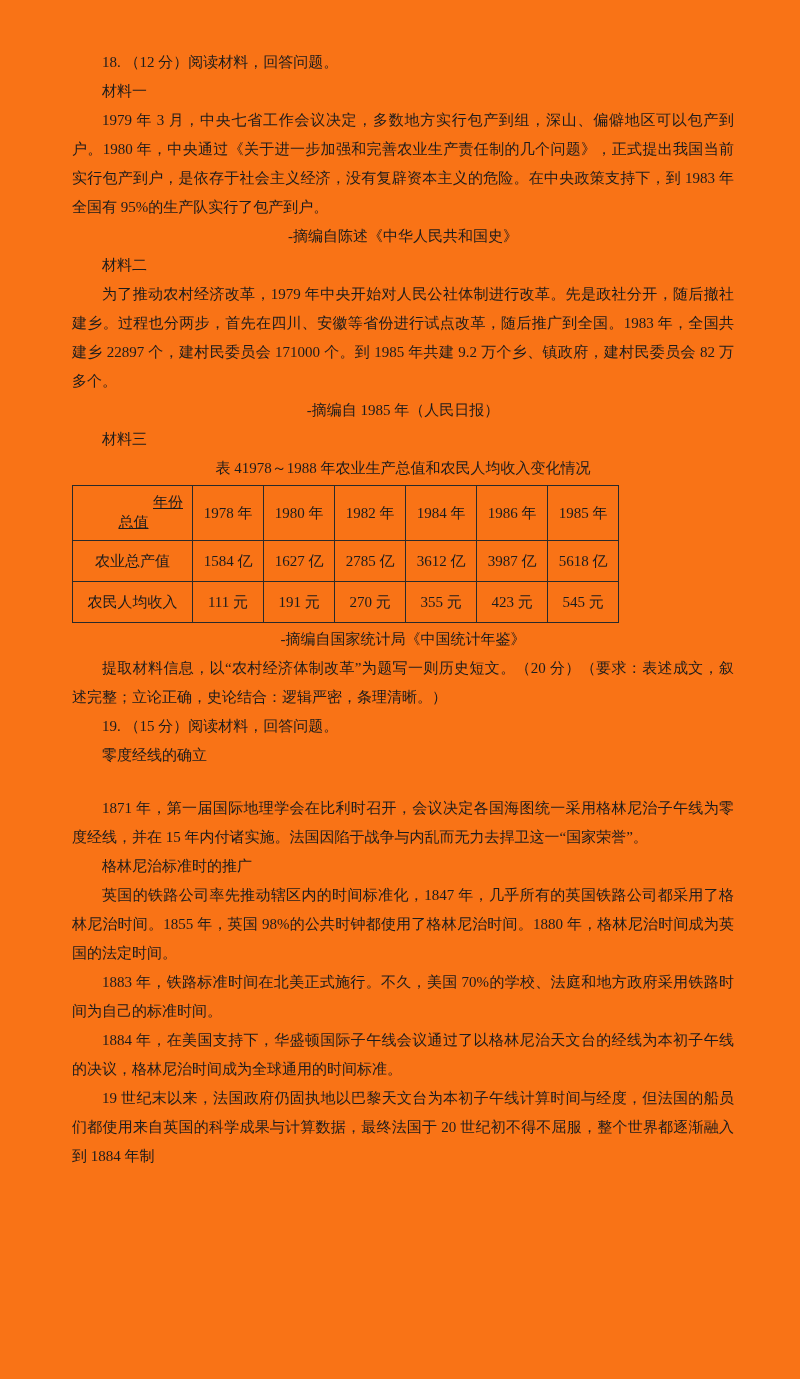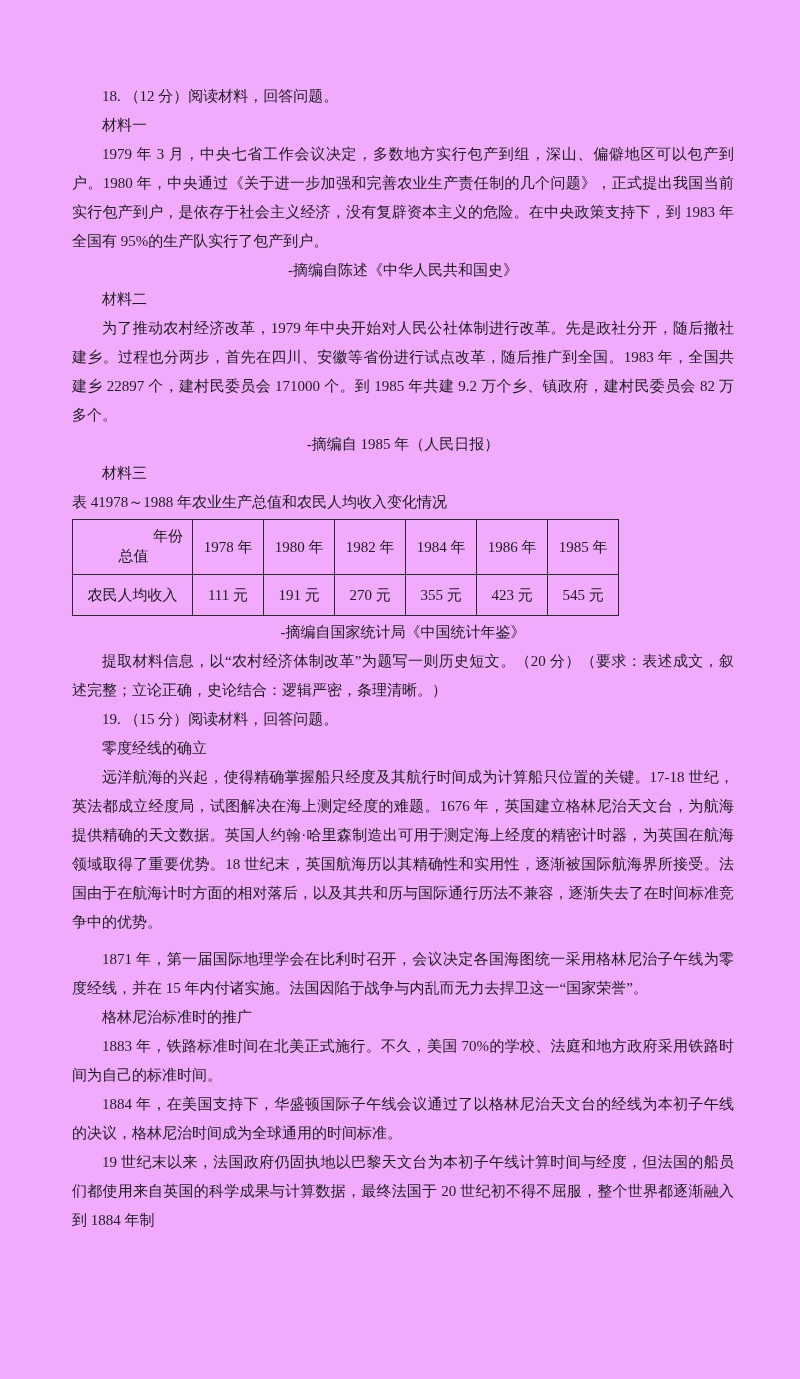--- a/index.html
+++ b/index.html
@@ -12,60 +12,62 @@
     height: 1379px;
     overflow: hidden;
     box-sizing: border-box;
     font-family: "Liberation Serif", "DejaVu Serif", serif;
     color: #1c1c1c;
   }
   .page {
     box-sizing: border-box;
     width: 800px;
     height: 1379px;
-    padding: 82px 66px 30px 72px;
-    background: #f0abfc;
+    padding: 48px 66px 30px 72px;
+    background: #f97316;
   }
   p {
     margin: 0;
     font-size: 15px;
     line-height: 29px;
     text-align: justify;
     text-justify: inter-ideograph;
     word-break: break-all;
   }
   .indent { text-indent: 2em; }
   .src {
     text-align: center;
     text-indent: 0;
   }
   .center {
+    text-align: center;
     text-indent: 0;
   }
-  .gap-top { margin-top: 8px; }
+  .gap-top { margin-top: 24px; }
   table.data-table {
     border-collapse: collapse;
     width: 546px;
     margin: 2px 0 2px 0;
     table-layout: fixed;
   }
   table.data-table, table.data-table td {
     border: 1.5px solid #2a2a2a;
   }
   table.data-table td {
     font-size: 15px;
     text-align: center;
     vertical-align: middle;
     padding: 2px 3px;
     height: 36px;
     line-height: 20px;
   }
   td.corner {
     height: 60px;
     padding: 0;
+    text-decoration: underline;
   }
   .corner-inner {
     display: flex;
     flex-direction: column;
     justify-content: space-between;
     height: 100%;
     box-sizing: border-box;
     padding: 4px 6px 6px 8px;
   }
   .corner-top { text-align: right; }
@@ -110,39 +112,48 @@
           </div>
         </td>
         <td>1978 年</td>
         <td>1980 年</td>
         <td>1982 年</td>
         <td>1984 年</td>
         <td>1986 年</td>
         <td>1985 年</td>
       </tr>
       <tr>
+        <td>农业总产值</td>
+        <td>1584 亿</td>
+        <td>1627 亿</td>
+        <td>2785 亿</td>
+        <td>3612 亿</td>
+        <td>3987 亿</td>
+        <td>5618 亿</td>
+      </tr>
+      <tr>
         <td>农民人均收入</td>
         <td>111 元</td>
         <td>191 元</td>
         <td>270 元</td>
         <td>355 元</td>
         <td>423 元</td>
         <td>545 元</td>
       </tr>
     </tbody>
   </table>
 
   <p class="src">-摘编自国家统计局《中国统计年鉴》</p>
 
   <p class="indent">提取材料信息，以“农村经济体制改革”为题写一则历史短文。（20 分）（要求：表述成文，叙述完整；立论正确，史论结合：逻辑严密，条理清晰。）</p>
 
   <p class="indent">19. （15 分）阅读材料，回答问题。</p>
 
   <p class="indent">零度经线的确立</p>
-  <p class="indent">远洋航海的兴起，使得精确掌握船只经度及其航行时间成为计算船只位置的关键。17-18 世纪，英法都成立经度局，试图解决在海上测定经度的难题。1676 年，英国建立格林尼治天文台，为航海提供精确的天文数据。英国人约翰·哈里森制造出可用于测定海上经度的精密计时器，为英国在航海领域取得了重要优势。18 世纪末，英国航海历以其精确性和实用性，逐渐被国际航海界所接受。法国由于在航海计时方面的相对落后，以及其共和历与国际通行历法不兼容，逐渐失去了在时间标准竞争中的优势。</p>
   <p class="indent gap-top">1871 年，第一届国际地理学会在比利时召开，会议决定各国海图统一采用格林尼治子午线为零度经线，并在 15 年内付诸实施。法国因陷于战争与内乱而无力去捍卫这一“国家荣誉”。</p>
 
   <p class="indent">格林尼治标准时的推广</p>
+  <p class="indent">英国的铁路公司率先推动辖区内的时间标准化，1847 年，几乎所有的英国铁路公司都采用了格林尼治时间。1855 年，英国 98%的公共时钟都使用了格林尼治时间。1880 年，格林尼治时间成为英国的法定时间。</p>
   <p class="indent">1883 年，铁路标准时间在北美正式施行。不久，美国 70%的学校、法庭和地方政府采用铁路时间为自己的标准时间。</p>
   <p class="indent">1884 年，在美国支持下，华盛顿国际子午线会议通过了以格林尼治天文台的经线为本初子午线的决议，格林尼治时间成为全球通用的时间标准。</p>
   <p class="indent">19 世纪末以来，法国政府仍固执地以巴黎天文台为本初子午线计算时间与经度，但法国的船员们都使用来自英国的科学成果与计算数据，最终法国于 20 世纪初不得不屈服，整个世界都逐渐融入到 1884 年制</p>
 
 </div>
 
 </body></html>

